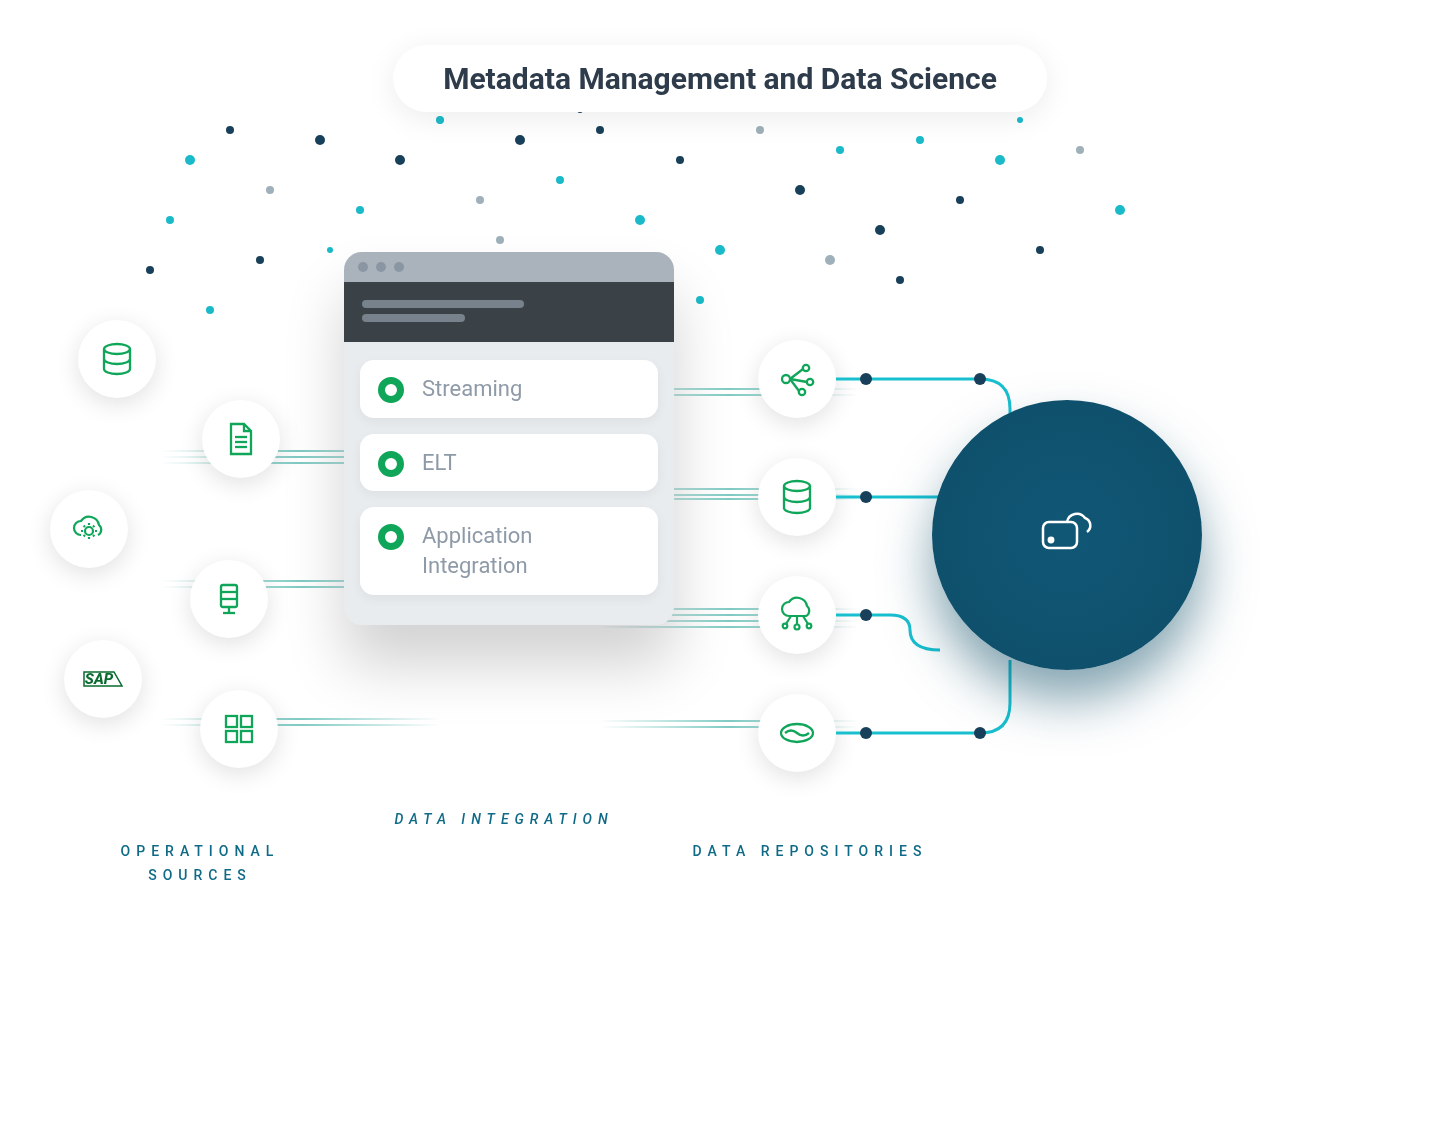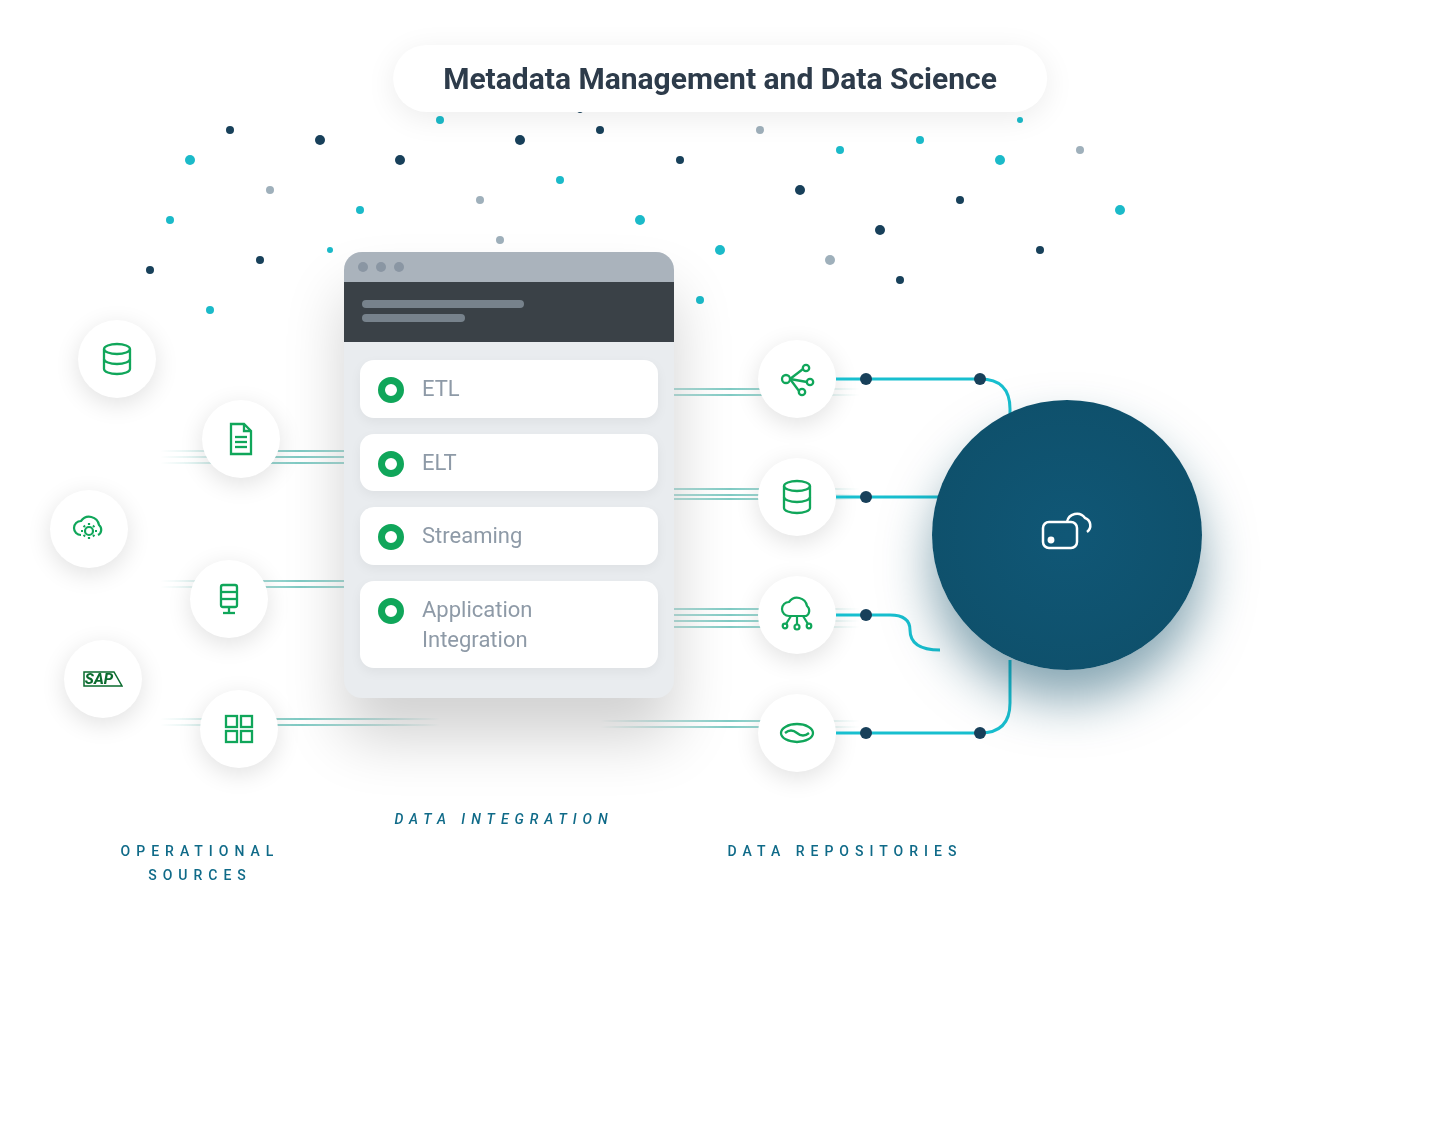--- a/index.html
+++ b/index.html
@@ -179,21 +179,21 @@
     position: absolute;
     font-size: 14px;
     color: #0f6a88;
     letter-spacing: 6px;
     text-align: center;
     line-height: 1.7;
     font-weight: 500;
   }
   .cl-ops   { left: 70px;  top: 840px; width: 260px; }
   .cl-int   { left: 374px; top: 808px; width: 260px; font-style: italic; }
-  .cl-repo  { left: 695px; top: 840px; width: 300px; }
+  .cl-repo  { left: 660px; top: 840px; width: 300px; }
 
   .sap-text { font-weight: 800; font-size: 15px; color: #0a6b2e; font-style: italic; }
 </style>
 </head>
 <body>
 
 <svg class="dots-layer" viewBox="0 0 1440 330">
   <g>
 
     <circle cx="190" cy="80" r="5" fill="#1bbac9"></circle>
@@ -317,29 +317,25 @@
       <span class="dot"></span>
       <span class="dot"></span>
   </div>
   <div class="menubar">
     <div class="bar" style="width:55%;"></div>
     <div class="bar" style="width:35%;"></div>
   </div>
   <div class="list">
     <div class="row">
       <span class="bullet"></span>
-      <span class="lbl">ETL</span>
+      <span class="lbl">Streaming</span>
     </div>
     <div class="row">
       <span class="bullet"></span>
       <span class="lbl">ELT</span>
-    </div>
-    <div class="row">
-      <span class="bullet"></span>
-      <span class="lbl">Streaming</span>
     </div>
     <div class="row">
       <span class="bullet"></span>
       <span class="lbl">Application Integration</span>
     </div>
   </div>
 </div>
 
 <div class="repo-icons">
   <div class="ic rp-graph">

